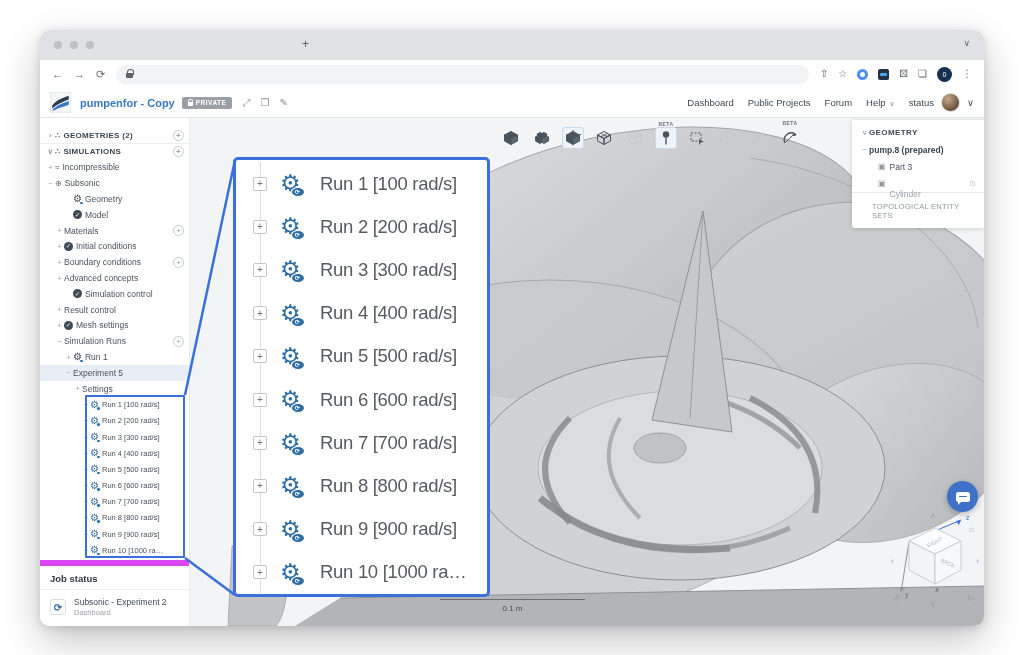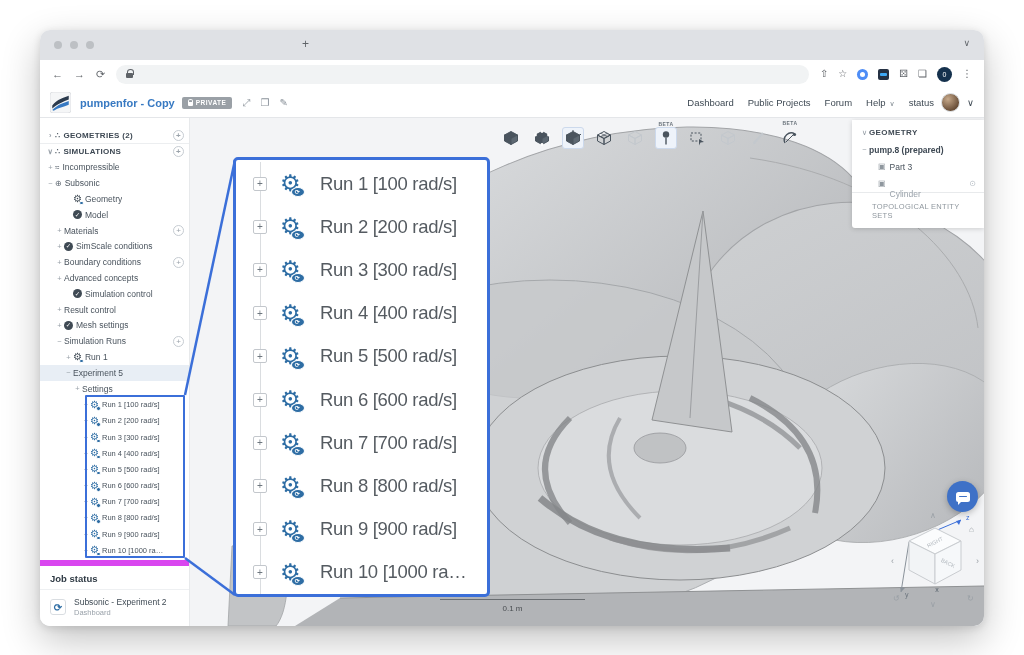--- a/index.html
+++ b/index.html
@@ -408,21 +408,21 @@
               <span class="tlabel">Model</span>
             </div>
             <div class="trow" style="padding-left: 15px;">
               <span class="texp">+</span>
               <span class="tlabel">Materials</span>
               <span class="tplus">+</span>
             </div>
             <div class="trow" style="padding-left: 15px;">
               <span class="texp">+</span>
               <span class="tico chk">✓</span>
-              <span class="tlabel">SimScale conditions</span>
+              <span class="tlabel">Initial conditions</span>
             </div>
             <div class="trow" style="padding-left: 15px;">
               <span class="texp">+</span>
               <span class="tlabel">Boundary conditions</span>
               <span class="tplus">+</span>
             </div>
             <div class="trow" style="padding-left: 15px;">
               <span class="texp">+</span>
               <span class="tlabel">Advanced concepts</span>
             </div>

